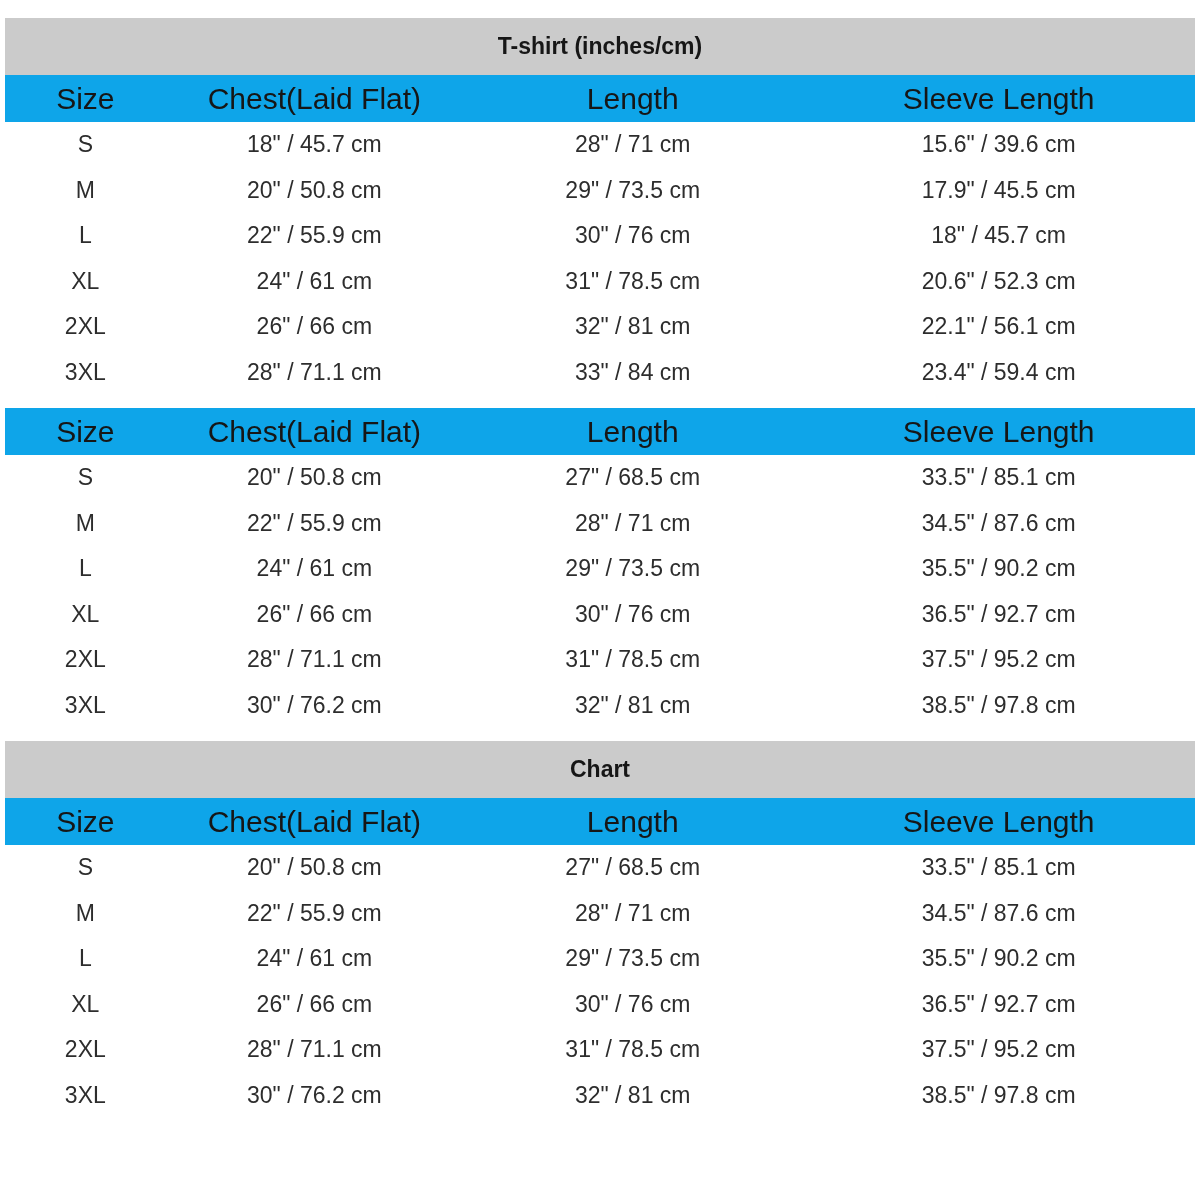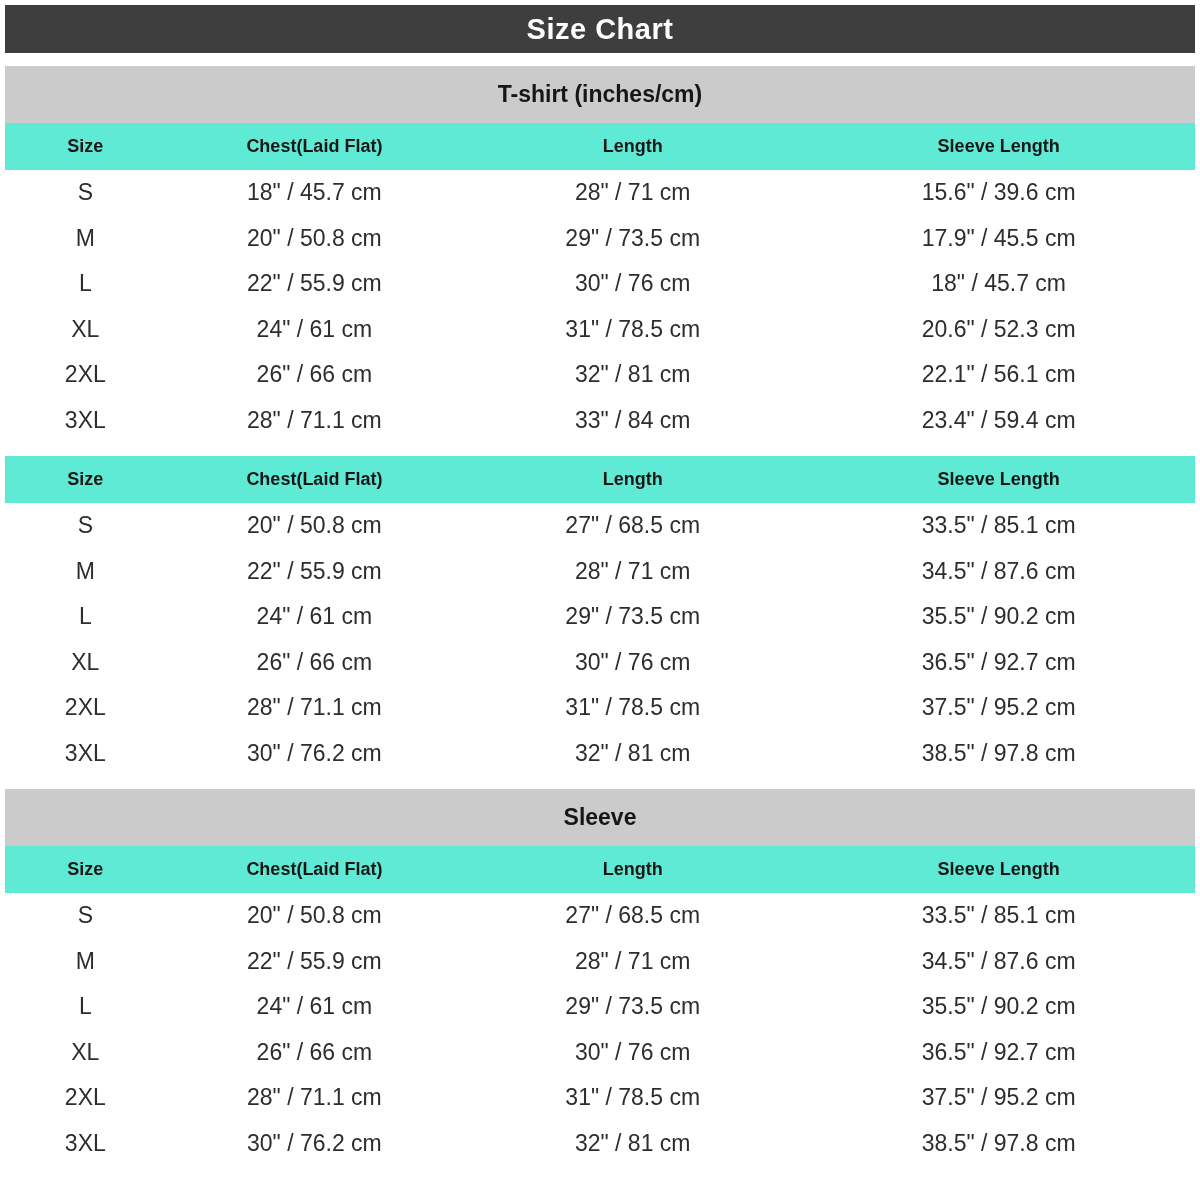--- a/index.html
+++ b/index.html
@@ -45,45 +45,42 @@
     font-size: 23px;
     font-weight: bold;
     color: #161616;
   }
   table.size-table {
     width: 100%;
     border-collapse: collapse;
     table-layout: fixed;
   }
   table.size-table thead th {
-    background: #5eead4;
+    background: #0ea5e9;
     height: 47px;
-    font-size: 18px;
-    font-weight: bold;
+    font-size: 30px;
+    font-weight: normal;
     color: #161616;
     text-align: center;
     padding: 0;
   }
   table.size-table tbody td {
     height: 45.5px;
     font-size: 23px;
     font-weight: normal;
     color: #2d2d2d;
     text-align: center;
     padding: 0;
     white-space: nowrap;
   }
 </style>
 </head>
 <body>
 
 <div class="page">
-  <header class="title-bar">
-    <h1>Size Chart</h1>
-  </header>
   <main id="sections">
   <section class="size-section">
     <div class="section-band">
       <h2>T-shirt (inches/cm)</h2>
     </div>
     <table class="size-table">
       <colgroup>
         <col style="width:13.5%">
         <col style="width:25%">
         <col style="width:28.5%">
@@ -190,21 +187,21 @@
               <td>30" / 76.2 cm</td>
               <td>32" / 81 cm</td>
               <td>38.5" / 97.8 cm</td>
             </tr>
           </tbody>
     </table>
   </section>
 
   <section class="size-section">
     <div class="section-band">
-      <h2>Sleeve</h2>
+      <h2>Chart</h2>
     </div>
     <table class="size-table">
       <colgroup>
         <col style="width:13.5%">
         <col style="width:25%">
         <col style="width:28.5%">
         <col style="width:33%">
       </colgroup>
       <thead>
         <tr>

